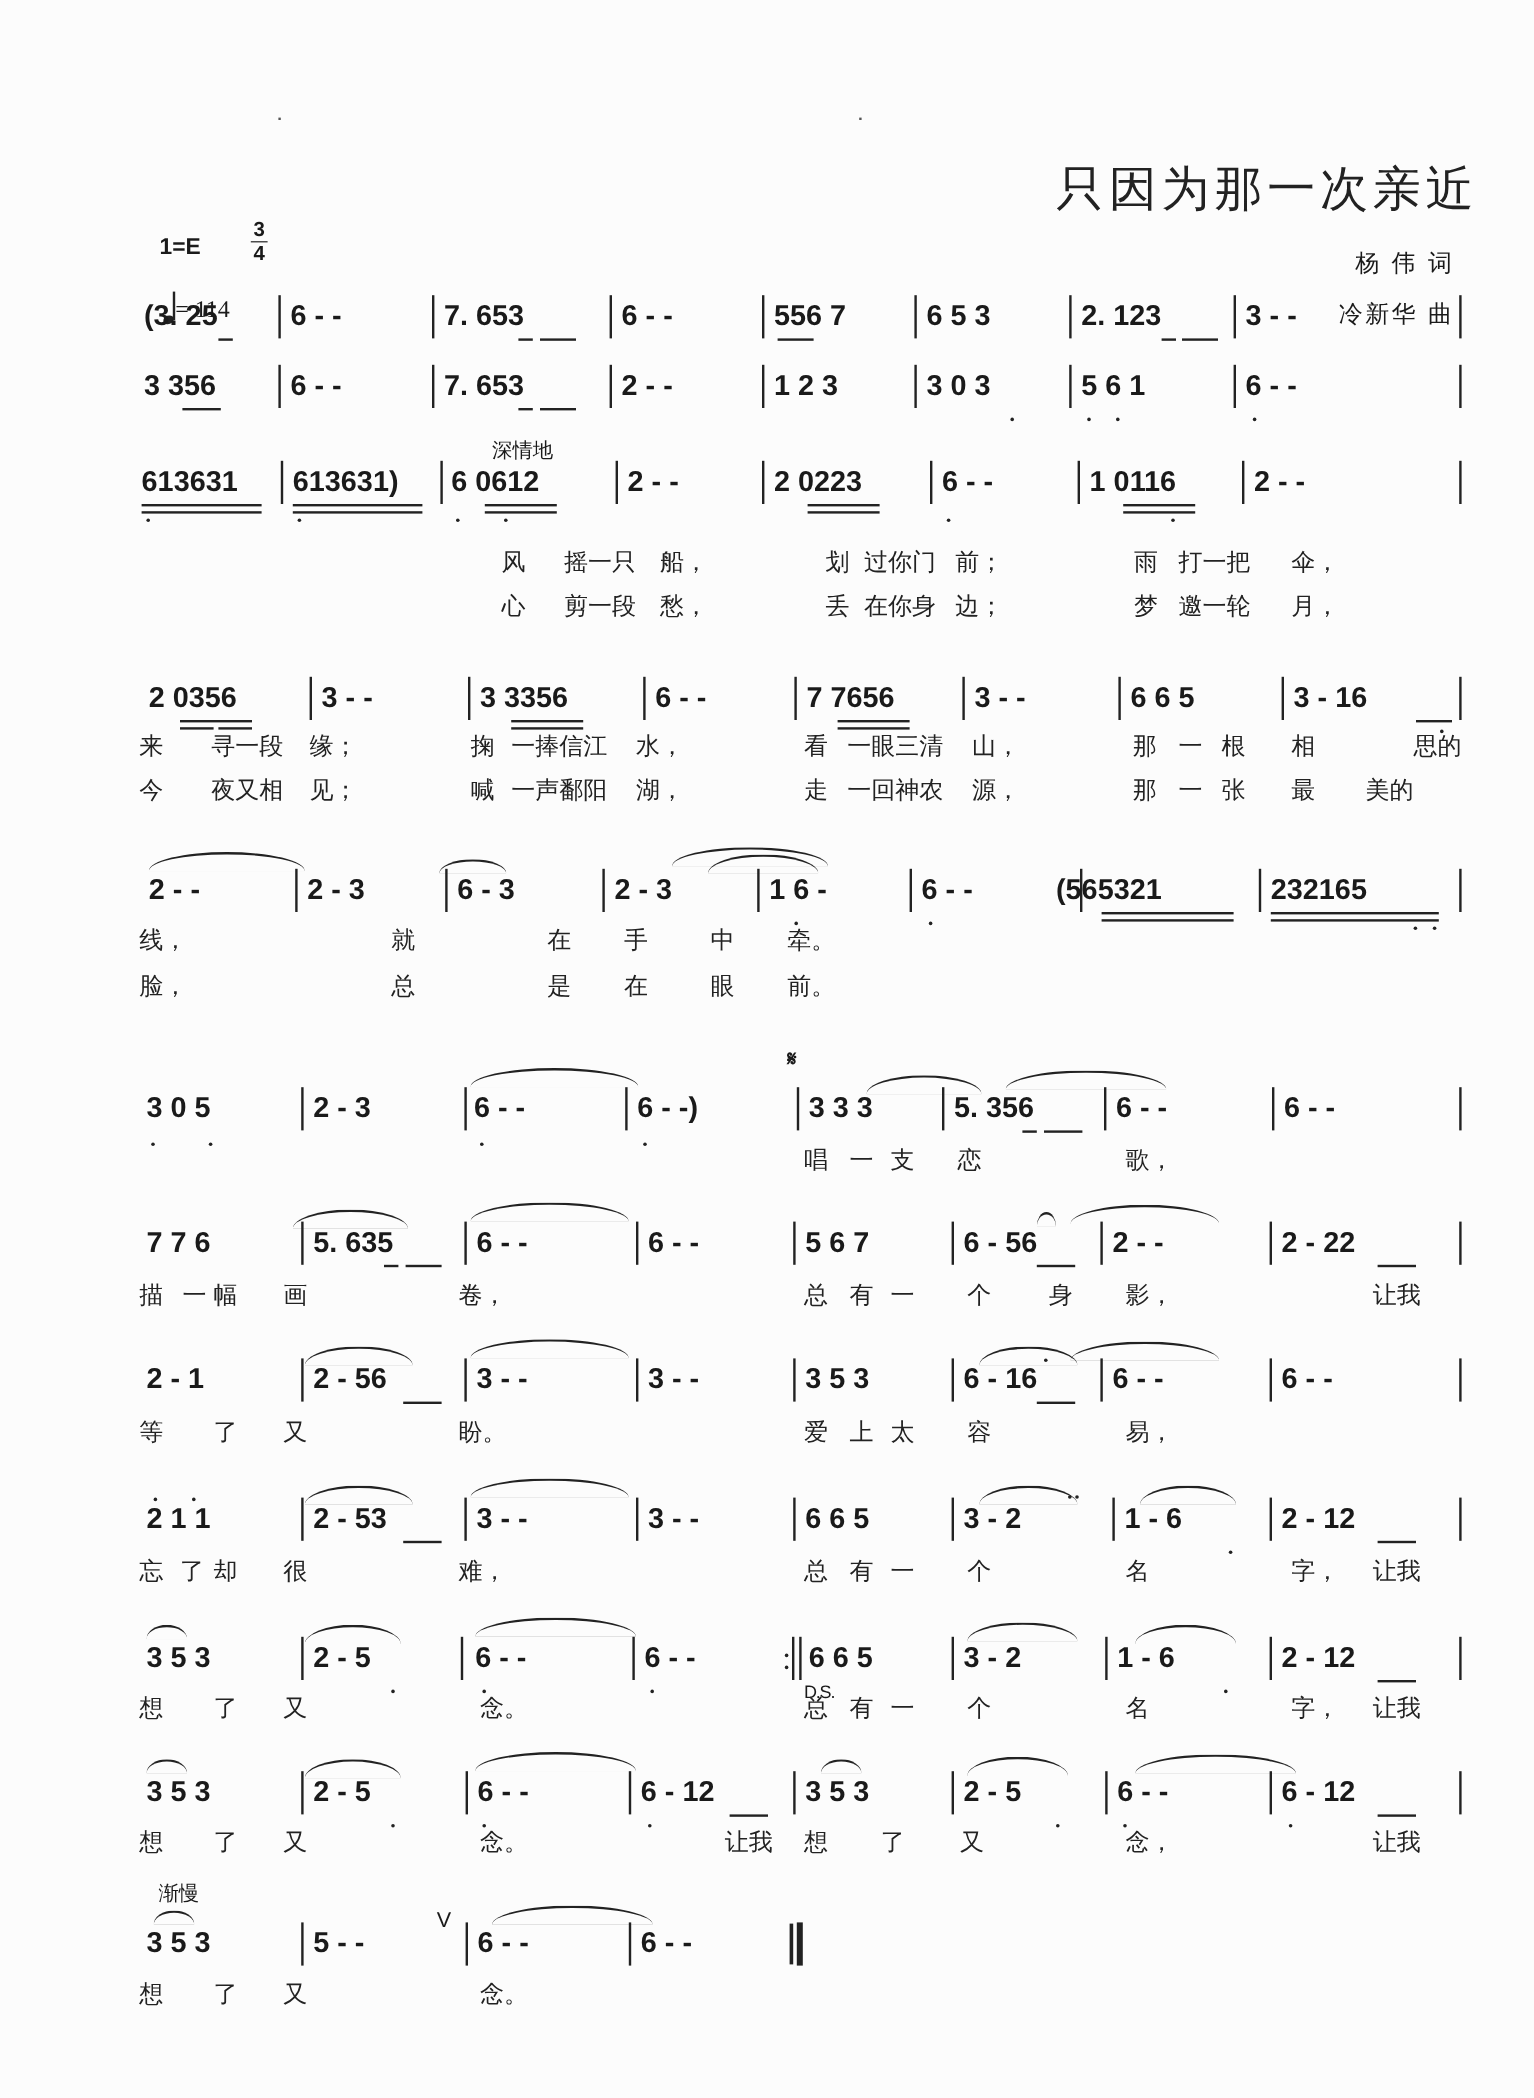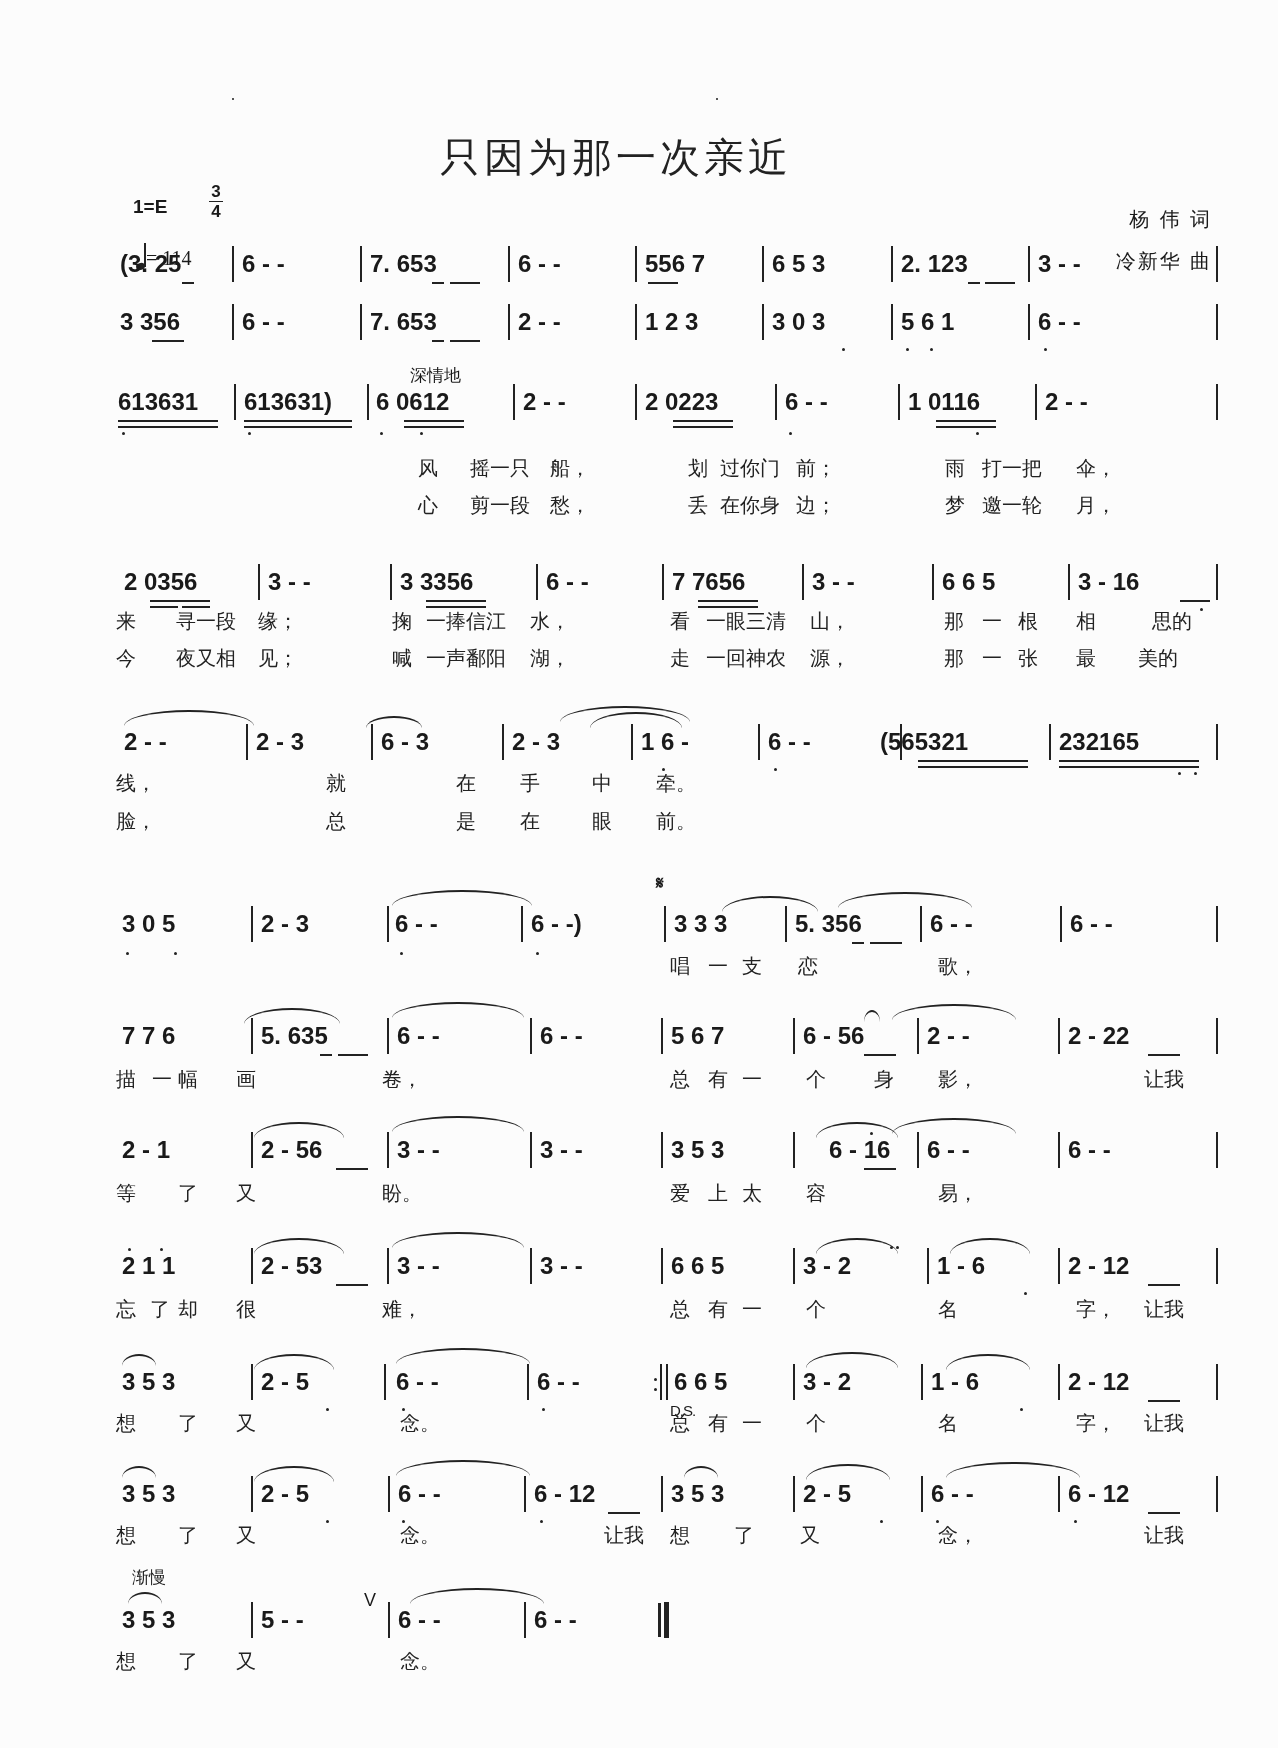--- a/index.html
+++ b/index.html
@@ -1,19 +1,19 @@
 <!DOCTYPE html>
 <html><head>
 <meta charset="utf-8">
 <style>
   html, body { margin: 0; padding: 0; background: #fbfbfb; }
   body { width: 1278px; height: 1748px; position: relative; overflow: hidden; color: #1a1a1a; font-family: "DejaVu Sans", sans-serif; }
   .page { position: absolute; left: 0; top: 0; width: 1278px; height: 1748px; background: #fcfcfc; }
   .mark { position: absolute; width: 2px; height: 2px; background: #555; }
-  .title { position: absolute; top: 130px; left: 0; width: 1232px; text-align: center; font-family: "DejaVu Serif", serif; font-size: 40px; letter-spacing: 4px; color: #222; }
+  .title { position: absolute; top: 130px; left: 0; width: 1232px; text-align: right; font-family: "DejaVu Serif", serif; font-size: 40px; letter-spacing: 4px; color: #222; }
   .key { position: absolute; left: 133px; top: 196px; font-family: "Liberation Sans", sans-serif; font-weight: bold; font-size: 19px; }
   .timesig { position: absolute; left: 208px; top: 182px; font-family: "Liberation Sans", sans-serif; font-weight: bold; font-size: 17px; line-height: 19px; text-align: center; width: 16px; }
   .timesig .bar { display:block; border-top: 1.5px solid #222; margin: 0 1px; }
   .tempo { position: absolute; left: 136px; top: 244px; font-family: "Liberation Serif", serif; font-size: 20px; }
   .tempo .note { display: inline-block; position: relative; width: 10px; height: 26px; vertical-align: bottom; }
   .tempo .note::before { content: ""; position: absolute; left: 0; bottom: 0; width: 9px; height: 7px; background: #222; border-radius: 50%; transform: rotate(-20deg); }
   .tempo .note::after { content: ""; position: absolute; left: 8px; bottom: 3px; width: 1.5px; height: 24px; background: #222; }
   .credits { position: absolute; right: 66px; top: 198px; font-family: "DejaVu Serif", serif; font-size: 20px; line-height: 42px; text-align: right; }
   .credits div { letter-spacing: 2px; }
 
@@ -208,21 +208,21 @@
     <span style="left:262px">掬</span>
     <span style="left:296px">一捧信江</span>
     <span style="left:400px">水，</span>
     <span style="left:540px">看</span>
     <span style="left:576px">一眼三清</span>
     <span style="left:680px">山，</span>
     <span style="left:814px">那</span>
     <span style="left:852px">一</span>
     <span style="left:888px">根</span>
     <span style="left:946px">相</span>
-    <span style="left:1022px">思的</span>
+    <span style="left:1048px">思的</span>
   </div>
   <div class="lyr" style="left:130px;top:645px">
     <span style="left:-14px">今</span>
     <span style="left:46px">夜又相</span>
     <span style="left:128px">见；</span>
     <span style="left:262px">喊</span>
     <span style="left:296px">一声鄱阳</span>
     <span style="left:400px">湖，</span>
     <span style="left:540px">走</span>
     <span style="left:576px">一回神农</span>
@@ -373,21 +373,21 @@
       <span class="m" style="left:-8px">2 - 1</span>
       <span class="bl" style="left:121px"></span>
       <span class="m" style="left:131px">2 - 56</span>
       <span class="bl" style="left:257px"></span>
       <span class="m" style="left:267px">3 - -</span>
       <span class="bl" style="left:400px"></span>
       <span class="m" style="left:410px">3 - -</span>
       <span class="bl" style="left:531px"></span>
       <span class="m" style="left:541px">3 5 3</span>
       <span class="bl" style="left:663px"></span>
-      <span class="m" style="left:699px">6 - 16</span>
+      <span class="m" style="left:673px">6 - 16</span>
       <span class="bl" style="left:787px"></span>
       <span class="m" style="left:797px">6 - -</span>
       <span class="bl" style="left:928px"></span>
       <span class="m" style="left:938px">6 - -</span>
       <span class="bl" style="left:1086px"></span>
     </div>
     <div class="uline" style="left:206px;top:32px;width:32px"></div>
     <div class="uline" style="left:734px;top:32px;width:32px"></div>
     <div class="dot" style="left:740px;top:-4px"></div>
   </div>

